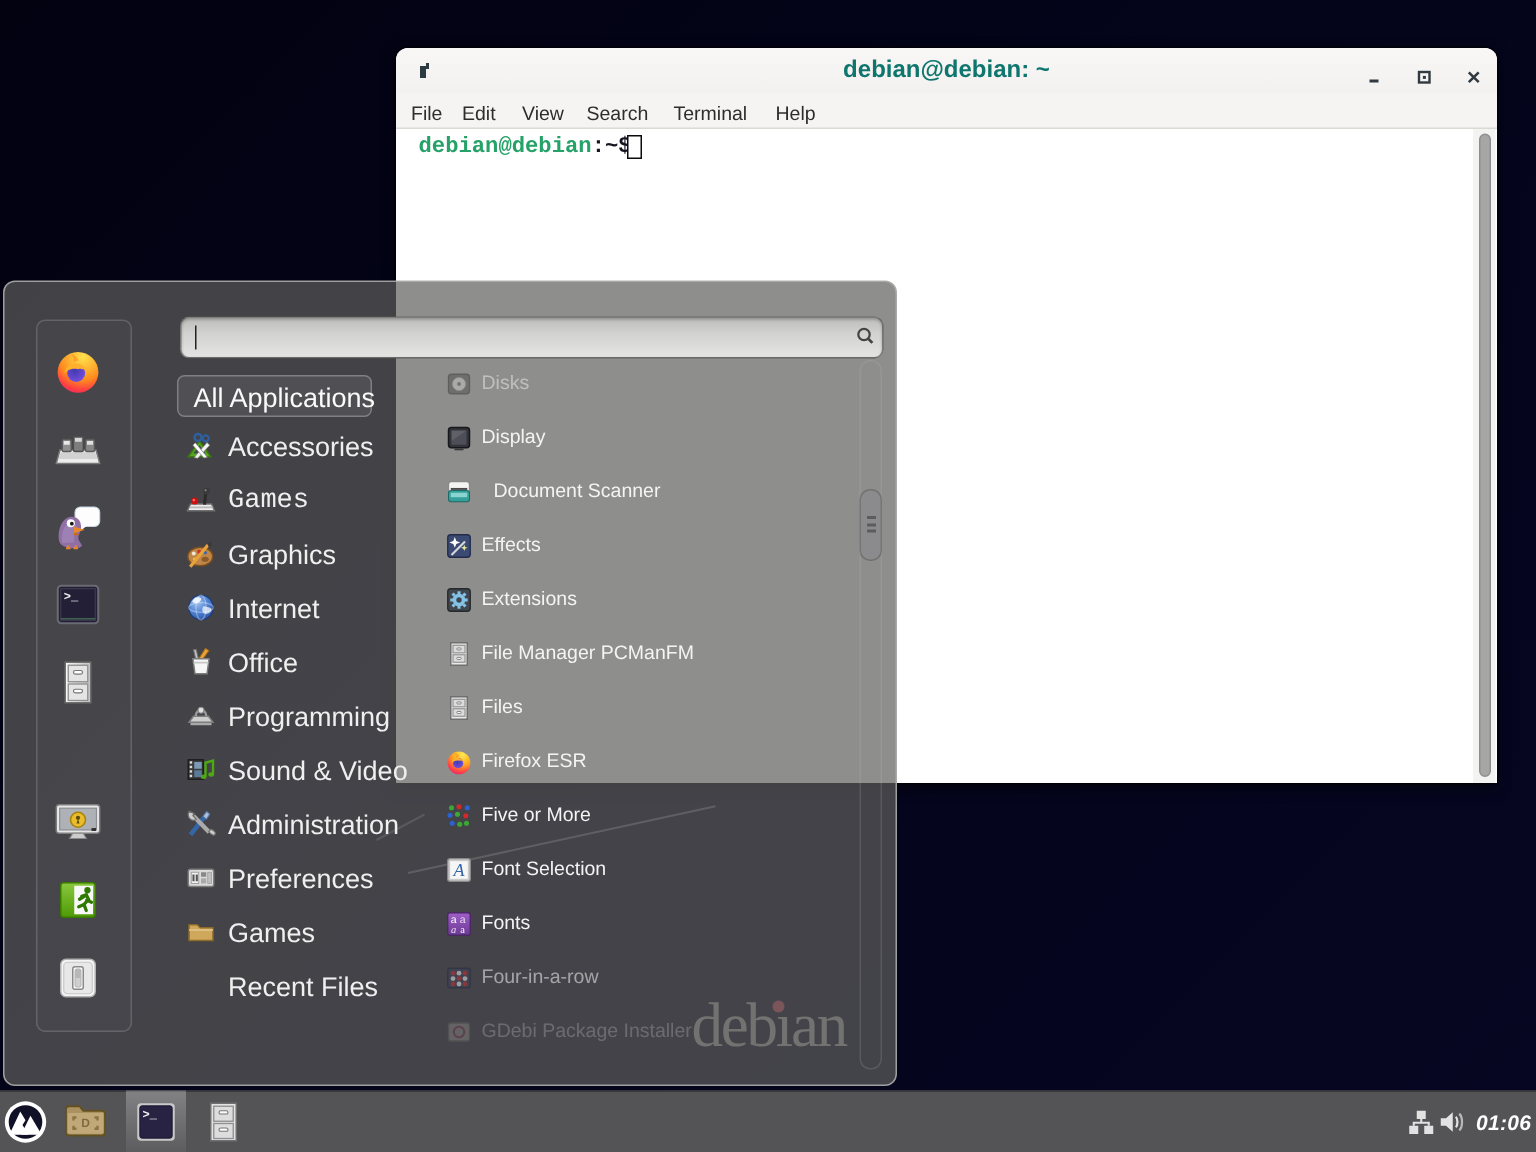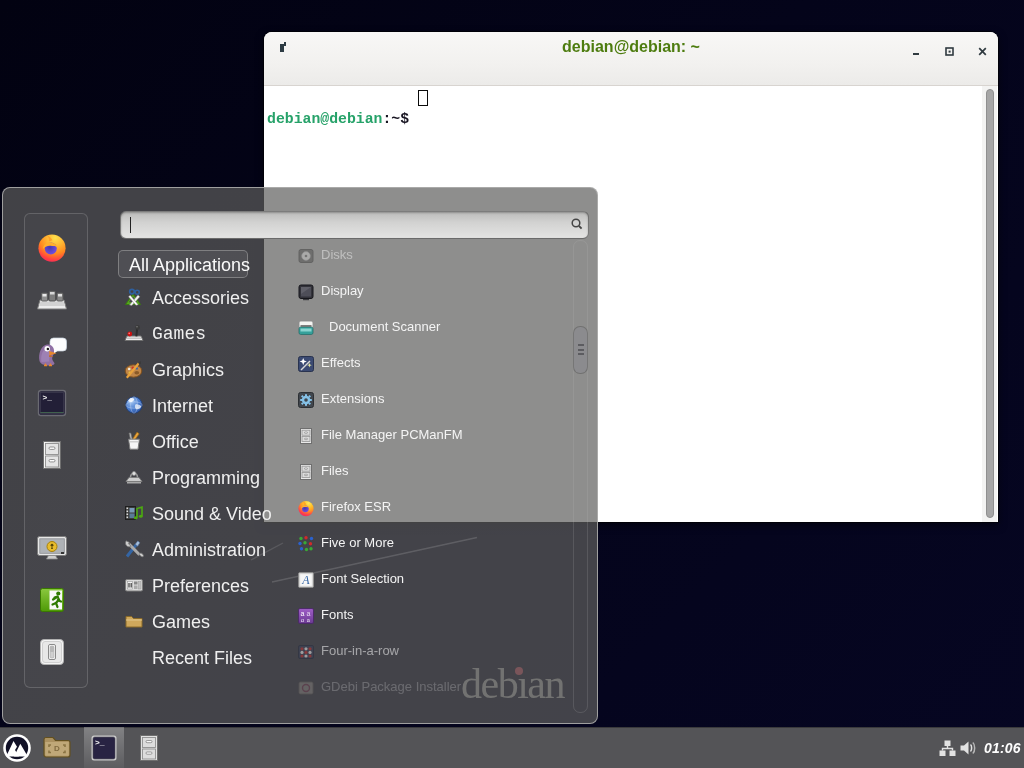--- a/index.html
+++ b/index.html
@@ -11,30 +11,30 @@
   #wm{left:461px;top:660px;font-family:"Liberation Serif",serif;font-size:42px;
       color:#a2a2a2;letter-spacing:-1.5px;}
   #wmdot{left:515px;top:667px;width:8px;height:8px;background:#bd4056;border-radius:50%;}
   
   #term{left:264px;top:32px;width:734px;height:490px;border-radius:8px 8px 0 0;
         background:#ffffff;box-shadow:0 0 0 1px rgba(0,0,0,0.55), 0 3px 9px rgba(0,0,0,0.55);}
   #headerbar{left:0;top:0;width:734px;height:54px;border-radius:8px 8px 0 0;
         background:linear-gradient(#f8f7f6 0%,#f2f1ef 60%,#ecebe9 100%);
         border-bottom:1px solid #d8d4d0;box-sizing:border-box;}
   #wtitle{left:0;top:6px;width:734px;text-align:center;font-weight:bold;
-        font-size:16px;color:#4d7c0f;}
+        font-size:16px;color:#0f766e;}
   #wicon1{left:16px;top:12px;width:4px;height:8px;background:#2d3b43;}
   #wicon2{left:20px;top:10px;width:2px;height:4px;background:#2d3b43;}
   .wbtn{top:12px;color:#303a40;}
   #menubar{left:0;top:30px;width:734px;height:24px;background:#f5f4f2;
         border-bottom:1px solid #dcd8d4;box-sizing:border-box;font-size:13px;color:#2d2d2d;}
   .mitem{position:absolute;top:6px;}
   #tcontent{left:1px;top:54px;width:732px;height:436px;background:#fff;
         font-family:"Liberation Mono",monospace;font-size:14.8px;}
-  #prompt{left:2px;top:4px;margin-top:21px;}
+  #prompt{left:14px;top:4px;}
   .pgreen{color:#26a269;font-weight:bold;}
   .pdark{color:#171421;font-weight:bold;}
   #cursor{left:153px;top:4px;width:8px;height:14px;border:1.5px solid #0b0b0b;background:#fff;}
   #ttrack{left:717px;top:0px;width:15px;height:436px;background:#f3f3f2;}
   #tscroll{left:721px;top:3px;width:8px;height:429px;background:#a6a6a6;border-radius:4px;border:1px solid #8f8f8f;box-sizing:border-box;}
   
   #menu{left:2px;top:187px;width:596px;height:537px;box-sizing:border-box;
         background:rgba(94,94,92,0.70);border:1px solid rgba(175,175,175,0.85);
         border-radius:8px;}
   #favbox{left:21px;top:25px;width:62px;height:473px;border:1px solid rgba(210,210,210,0.22);
@@ -79,20 +79,28 @@
         <rect x="4" y="9" width="6" height="2" fill="#303a40"></rect>
       </svg></div>
    <div class="abs wbtn" id="btnmax" style="left:678px;"><svg width="14" height="14">
         <rect x="4" y="4" width="7" height="7" fill="none" stroke="#303a40" stroke-width="1.6"></rect>
         <rect x="6.6" y="6.6" width="2" height="2" fill="#303a40"></rect>
       </svg></div>
    <div class="abs wbtn" id="btncls" style="left:711px;"><svg width="14" height="14">
         <path d="M4.2 4.2 L10.8 10.8 M10.8 4.2 L4.2 10.8" stroke="#303a40" stroke-width="1.7"></path>
         <path d="M4 6.5 L11 6.5 M4 8.5 L11 8.5" stroke="#303a40" stroke-width="0"></path>
       </svg></div>
+   <div class="abs" id="menubar">
+     <span class="mitem" style="left:10px;">File</span>
+     <span class="mitem" style="left:44px;">Edit</span>
+     <span class="mitem" style="left:84px;">View</span>
+     <span class="mitem" style="left:127px;">Search</span>
+     <span class="mitem" style="left:185px;">Terminal</span>
+     <span class="mitem" style="left:253px;">Help</span>
+   </div>
    <div class="abs" id="tcontent">
      <span class="abs" id="prompt"><span class="pgreen">debian@debian</span><span class="pdark">:~$</span></span>
      <span class="abs" id="cursor"></span>
      <span class="abs" id="ttrack"></span>
       <span class="abs" id="tscroll"></span>
    </div>
  </div>
 
  <div class="abs" id="menu">
    <div class="abs" id="favbox"></div>

